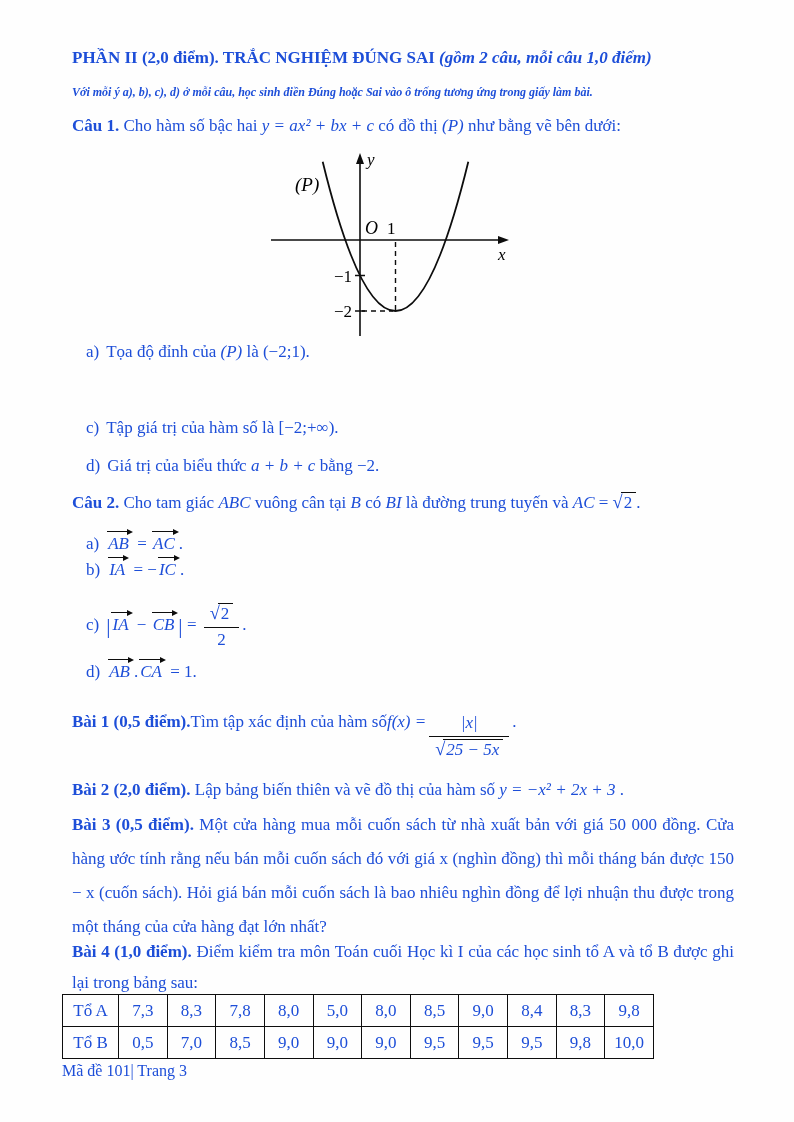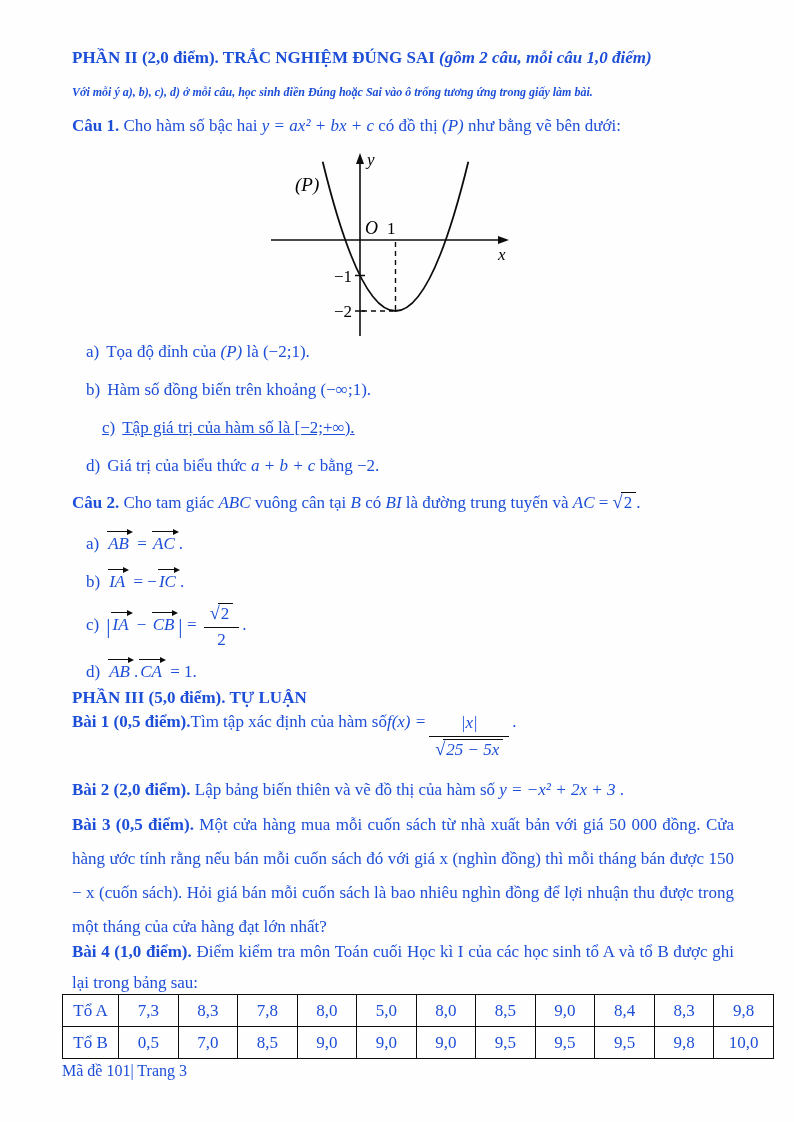--- a/index.html
+++ b/index.html
@@ -20,21 +20,21 @@
   
   .frac{display:inline-block;vertical-align:middle;text-align:center;line-height:1.2;margin:0 3px;}
   .frac .num{display:block;padding:1px 6px 3px;border-bottom:1.4px solid #0d0d0d;}
   .frac .den{display:block;padding:2px 6px 0;}
   
   .sqrt{display:inline-block;white-space:nowrap;line-height:1.1;}
   .sqrt .sg{display:inline-block;font-size:1.08em;}
   .sqrt .rad{display:inline-block;border-top:1.4px solid #0d0d0d;margin-left:-2px;padding:1px 4px 0 3px;}
   .bar{font-size:1.25em;vertical-align:-0.12em;}
   
-  .score-table{border-collapse:collapse;width:712px;table-layout:fixed;}
+  .score-table{border-collapse:collapse;width:592px;table-layout:fixed;}
   .score-table td{border:1.7px solid #0d0d0d;text-align:center;height:31px;padding:0;font-size:17px;}
   .graph-svg text{font-family:"Liberation Serif", serif;}
 </style>
 </head>
 <body>
 
 <div class="page">
 
   <div class="abs" style="top:48px;left:72px;">
     <span class="b">PHẦN II (2,0 điểm). TRẮC NGHIỆM ĐÚNG SAI </span><span class="bi">(gồm 2 câu, mỗi câu 1,0 điểm)</span>
@@ -66,48 +66,44 @@
     <text x="112" y="88" font-size="18" font-style="italic">O</text>
     <text x="134" y="88" font-size="17">1</text>
     <text x="99" y="136" font-size="17" text-anchor="end">−1</text>
     <text x="99" y="171" font-size="17" text-anchor="end">−2</text>
     <text x="42" y="45" font-size="19" font-style="italic">(P)</text>
   </svg>
 
   <div class="abs" style="top:342px;left:86px;">
     <span class="ilabel">a)</span><span>Tọa độ đỉnh của </span><span class="mi">(P)</span><span> là (−2;1).</span>
   </div>
-  <div class="abs" style="top:380px;left:86px;">
-    <span class="ilabel">b)</span><span>Hàm số đồng biến trên khoảng (−∞;1).</span>
-  </div>
-  <div class="abs" style="top:418px;left:102px;text-decoration:underline;">
+  <div class="abs" style="top:418px;left:86px;">
     <span class="ilabel">c)</span><span>Tập giá trị của hàm số là [−2;+∞).</span>
   </div>
   <div class="abs" style="top:456px;left:86px;">
     <span class="ilabel">d)</span><span>Giá trị của biểu thức </span><span class="mi">a + b + c</span><span> bằng −2.</span>
   </div>
 
   <div class="abs" style="top:492px;left:72px;">
     <span class="b">Câu 2.</span><span> Cho tam giác </span><span class="mi">ABC</span><span> vuông cân tại </span><span class="mi">B</span><span> có </span><span class="mi">BI</span><span> là đường trung tuyến và </span><span class="mi">AC</span><span> = </span><span class="sqrt"><span class="sg">√</span><span class="rad">2</span></span><span>.</span>
   </div>
 
   <div class="abs" style="top:530px;left:86px;">
     <span class="ilabel">a)</span><span class="vec"><span>AB</span></span><span> = </span><span class="vec"><span>AC</span></span><span>.</span>
   </div>
-  <div class="abs" style="top:568px;left:86px;text-align:center;">
+  <div class="abs" style="top:556px;left:86px;text-align:center;">
     <span class="ilabel">b)</span><span class="vec"><span>IA</span></span><span> = −</span><span class="vec"><span>IC</span></span><span>.</span>
   </div>
   <div class="abs" style="top:602px;left:86px;">
     <span class="ilabel">c)</span><span class="bar">|</span><span class="vec"><span>IA</span></span><span> − </span><span class="vec"><span>CB</span></span><span class="bar">|</span><span> = </span><span class="frac"><span class="num"><span class="sqrt"><span class="sg">√</span><span class="rad">2</span></span></span><span class="den">2</span></span><span>.</span>
   </div>
   <div class="abs" style="top:658px;left:86px;">
     <span class="ilabel">d)</span><span class="vec"><span>AB</span></span><span>.</span><span class="vec"><span>CA</span></span><span> = 1.</span>
   </div>
 
-  <div class="abs b" style="top:688px;left:72px;">PHẦN III (5,0 điểm). TỰ LUẬN</div>
 
   <div class="abs" style="top:712px;left:72px;height:56px;display:flex;">
     <span class="b">Bài 1 (0,5 điểm).</span>
       <span> Tìm tập xác định của hàm số </span>
       <span class="mi">f(x) = </span>
       <span class="frac">
         <span class="num mi">|x|</span>
         <span class="den"><span class="sqrt"><span class="sg">√</span><span class="rad mi">25 − 5x</span></span></span>
       </span>
       <span>.</span>

